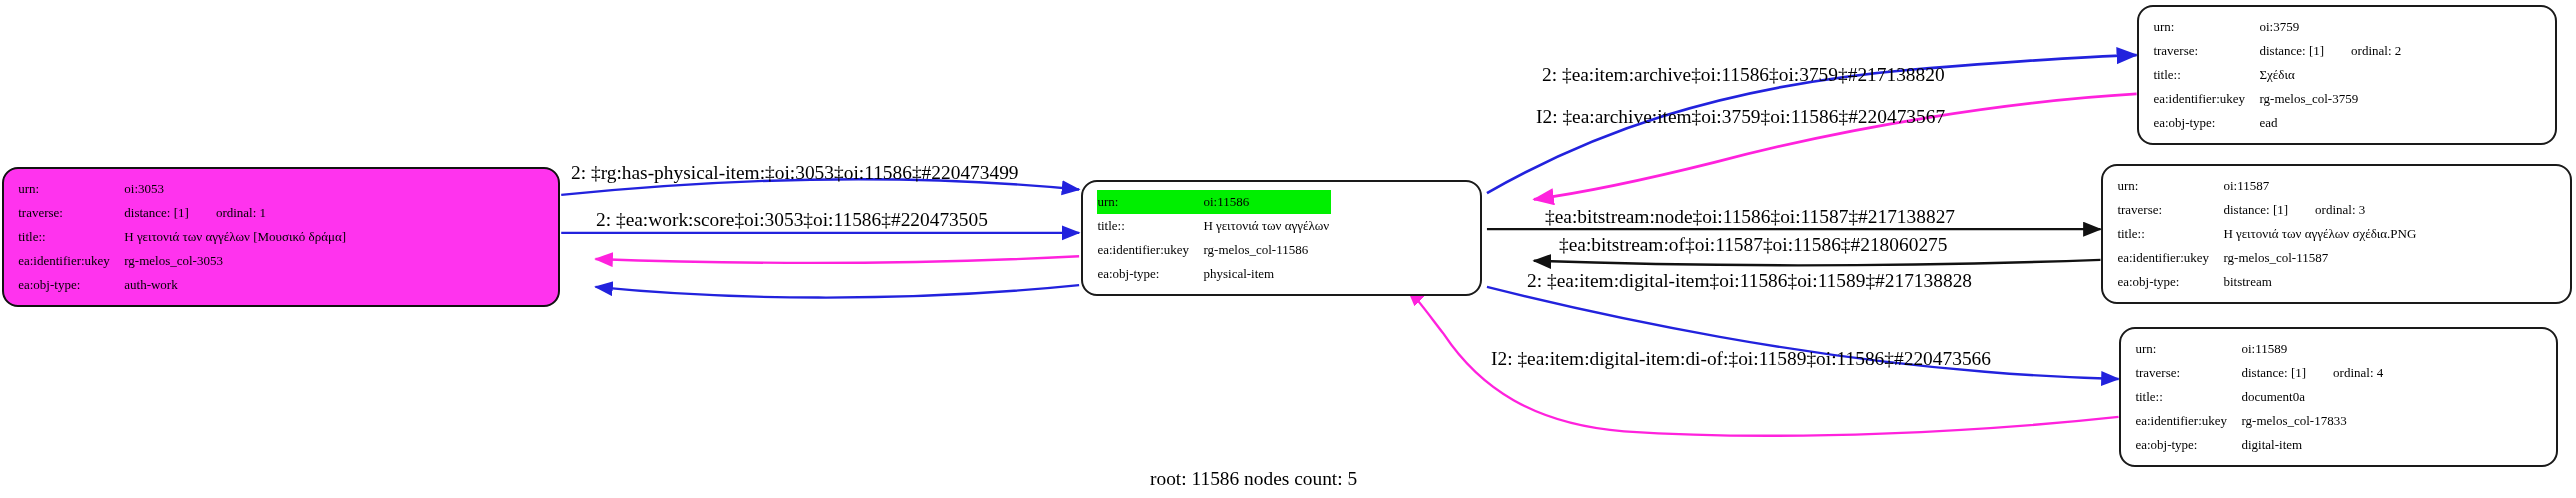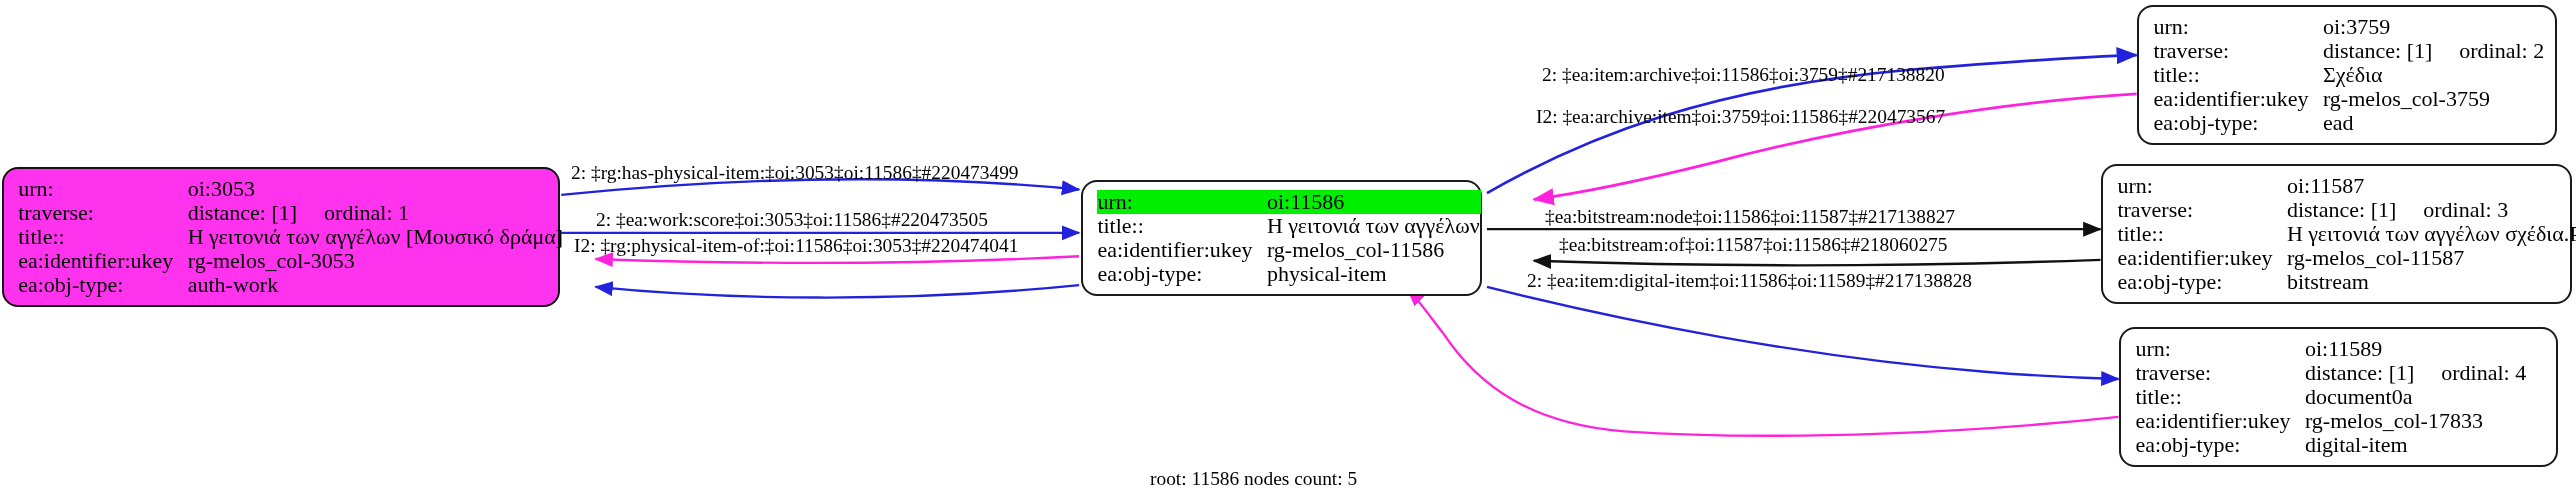--- a/index.html
+++ b/index.html
@@ -21,21 +21,21 @@
     border-radius:16px;
     background:#ffffff;
     padding:8px 14.4px 8px 14.4px;
     z-index:5;
   }
   .node.magenta{background:#ff33ee;border-color:#111;}
   .rows{display:table;border-collapse:collapse;}
   .row{display:table-row;}
   .k,.v{
     display:table-cell;
-    font-size:22px;
+    font-size:13px;
     line-height:24px;
     white-space:nowrap;
     vertical-align:baseline;
   }
   .k{padding-right:14.4px;}
   .v{padding-right:1.8px;}
   .hl .k,.hl .v{background:#00ef00;}
   .v .ord{padding-left:27px;}
 
   
@@ -218,26 +218,26 @@
   </div>
 
   <div class="elabel" style="left:1542px;top:16px;margin-top:48px;">2: ‡ea:item:archive‡oi:11586‡oi:3759‡#217138820</div>
 
   <div class="elabel" style="left:1536px;top:106px;">I2: ‡ea:archive:item‡oi:3759‡oi:11586‡#220473567</div>
 
   <div class="elabel" style="left:571px;top:162px;">2: ‡rg:has-physical-item:‡oi:3053‡oi:11586‡#220473499</div>
 
   <div class="elabel" style="left:596px;top:209px;">2: ‡ea:work:score‡oi:3053‡oi:11586‡#220473505</div>
 
-  <div class="elabel" style="left:574px;top:235px;">I2: ‡rg:physical-item-of:‡oi:11586‡oi:3053‡#220474041</div>
 
 
   <div class="elabel" style="left:1545px;top:206px;">‡ea:bitstream:node‡oi:11586‡oi:11587‡#217138827</div>
 
   <div class="elabel" style="left:1559px;top:234px;">‡ea:bitstream:of‡oi:11587‡oi:11586‡#218060275</div>
 
   <div class="elabel" style="left:1527px;top:270px;">2: ‡ea:item:digital-item‡oi:11586‡oi:11589‡#217138828</div>
 
+  <div class="elabel" style="left:1491px;top:348px;">I2: ‡ea:item:digital-item:di-of:‡oi:11589‡oi:11586‡#220473566</div>
 
   <div class="footer" style="left:1150px;top:468px;">root: 11586 nodes count: 5</div>
 
 </div>
 
 
 </body></html>

